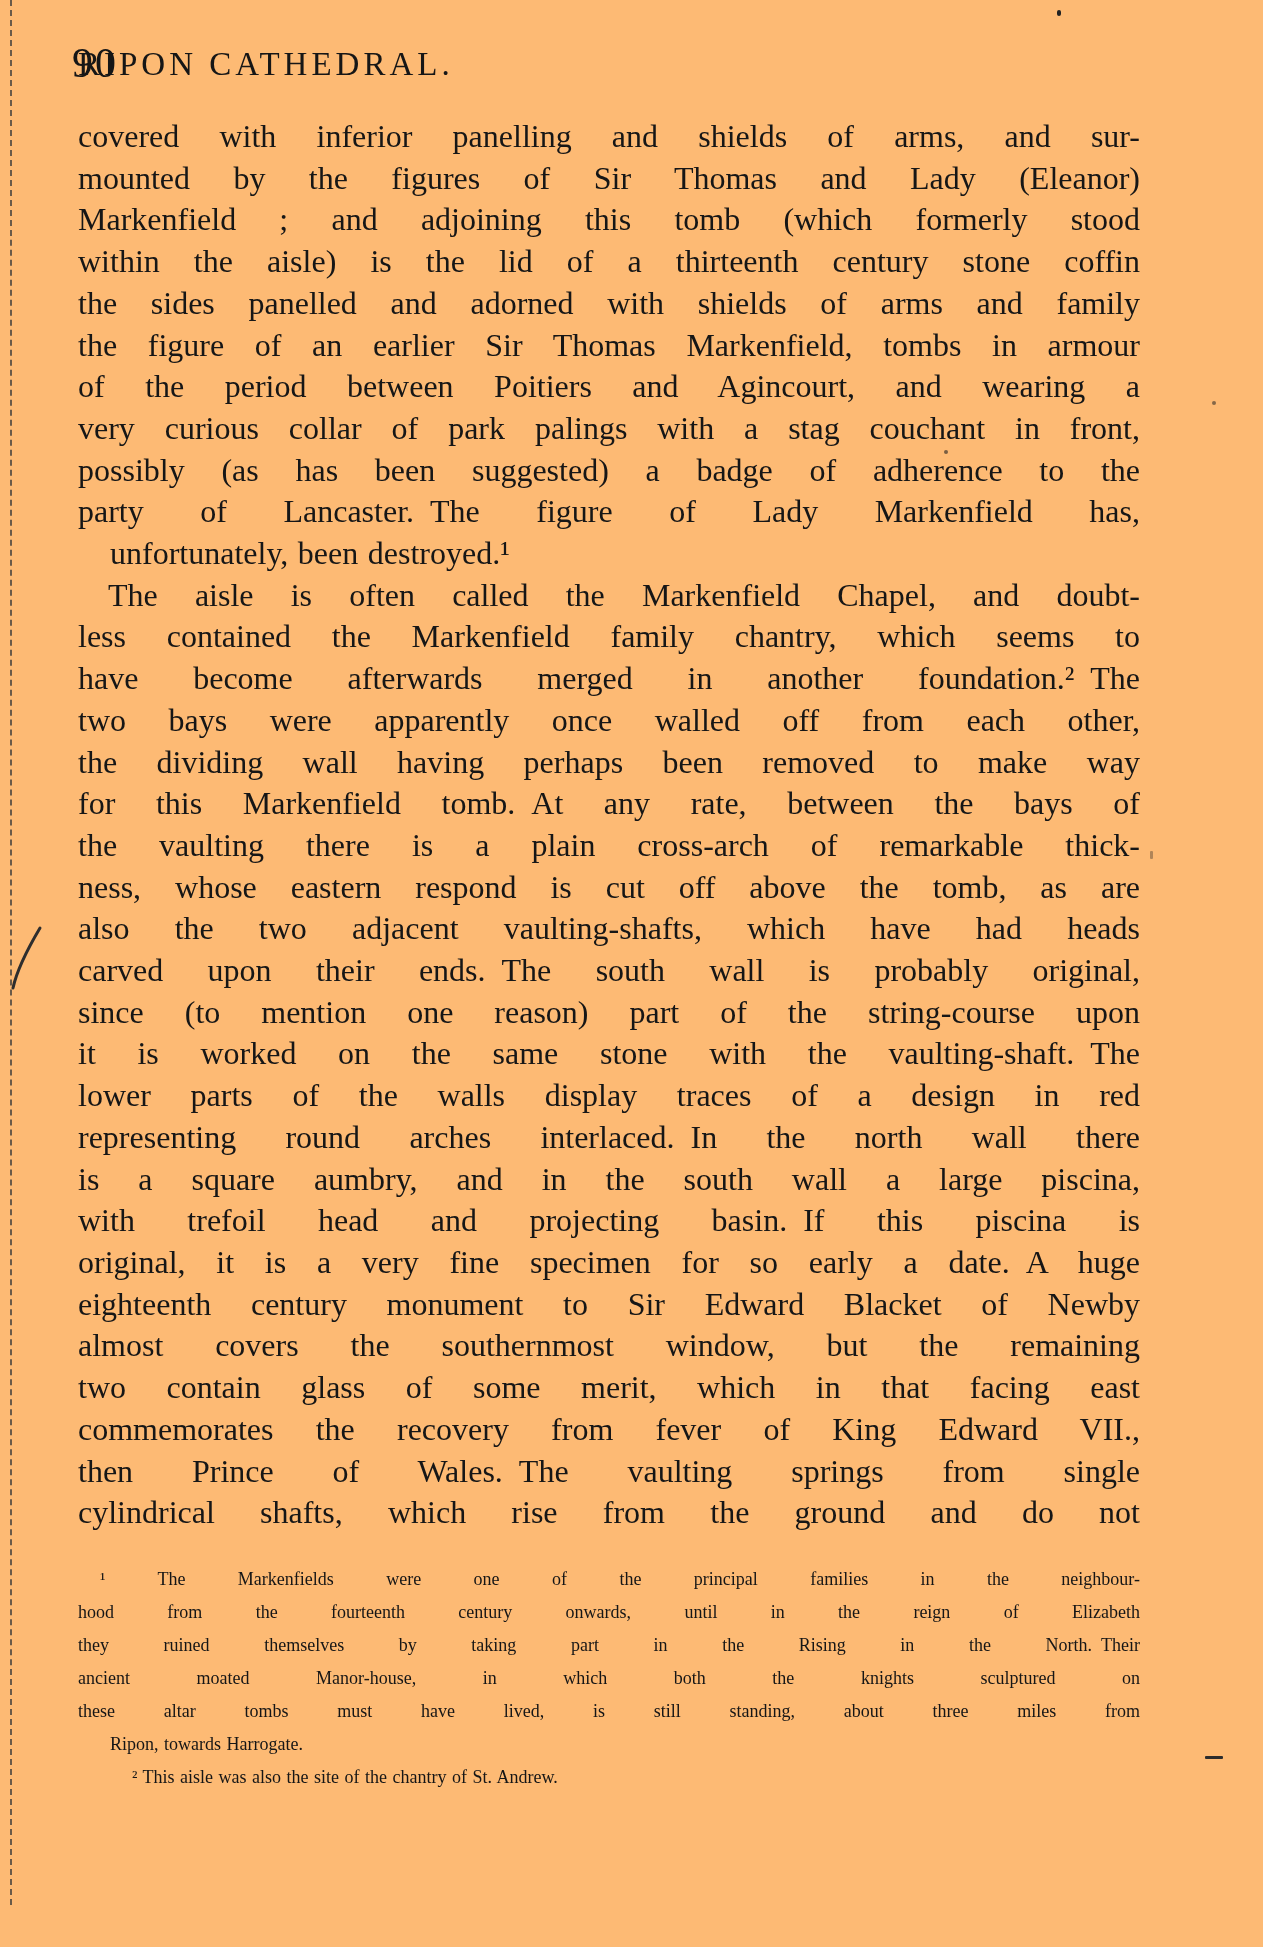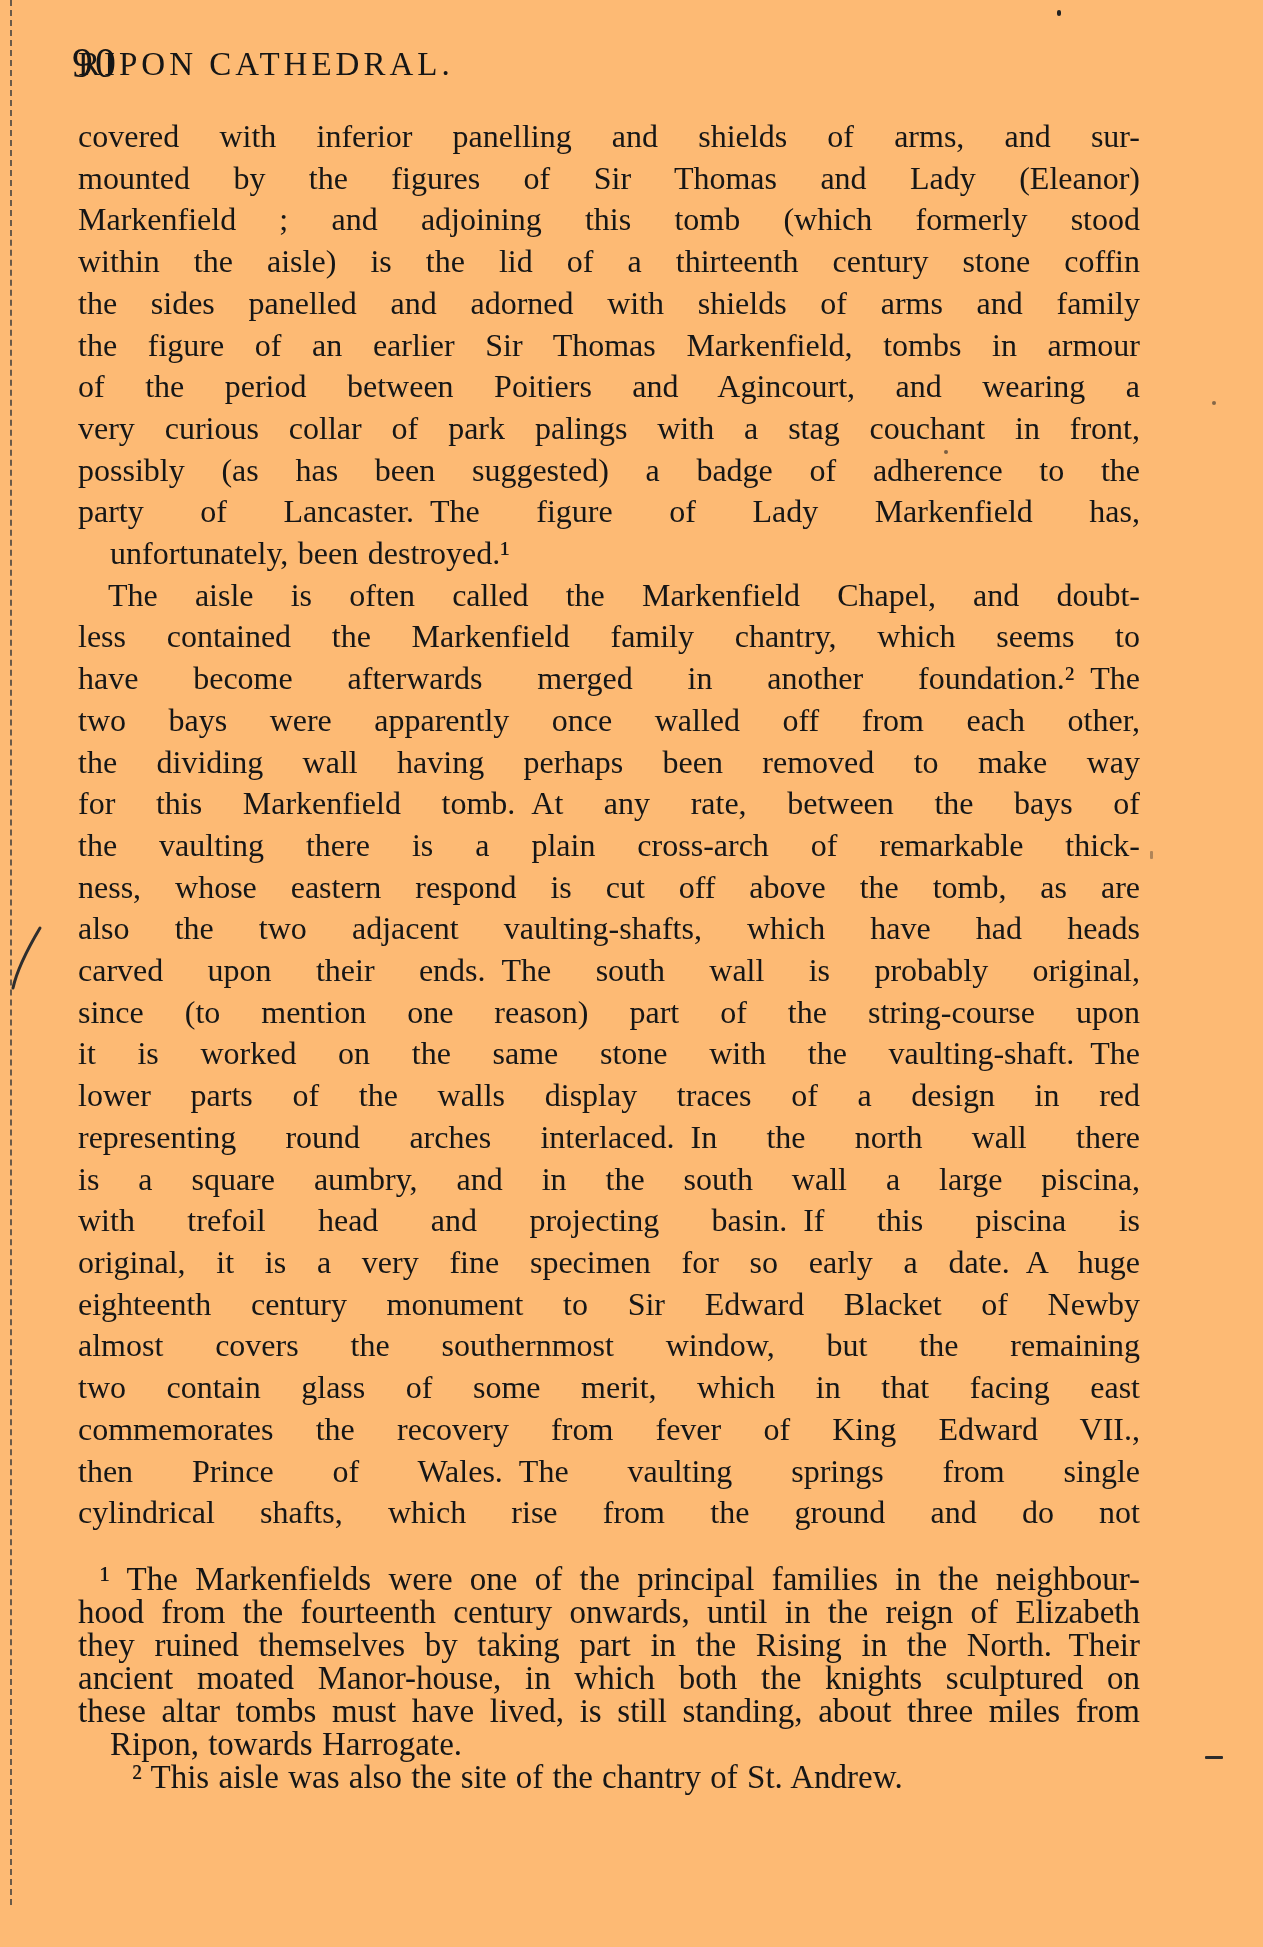--- a/index.html
+++ b/index.html
@@ -23,21 +23,21 @@
     font-size:33px;line-height:1;
     letter-spacing:4px;
   }
   .main-text{
     position:absolute;left:78px;top:116px;width:1062px;
     font-size:32px;line-height:41.7px;
     word-spacing:1.5px;
   }
   .footnotes{
     position:absolute;left:78px;top:1563px;width:1062px;
-    font-size:33px;line-height:33px;
+    font-size:18px;line-height:33px;
     word-spacing:1px;
   }
   .line{
     text-align:justify;
     text-align-last:justify;
     white-space:normal;
   }
   .line.last{text-align-last:left;margin-left:32px;}
   .line.indent{text-indent:30px;}
   .footnotes .line.indent{text-indent:22px;}

